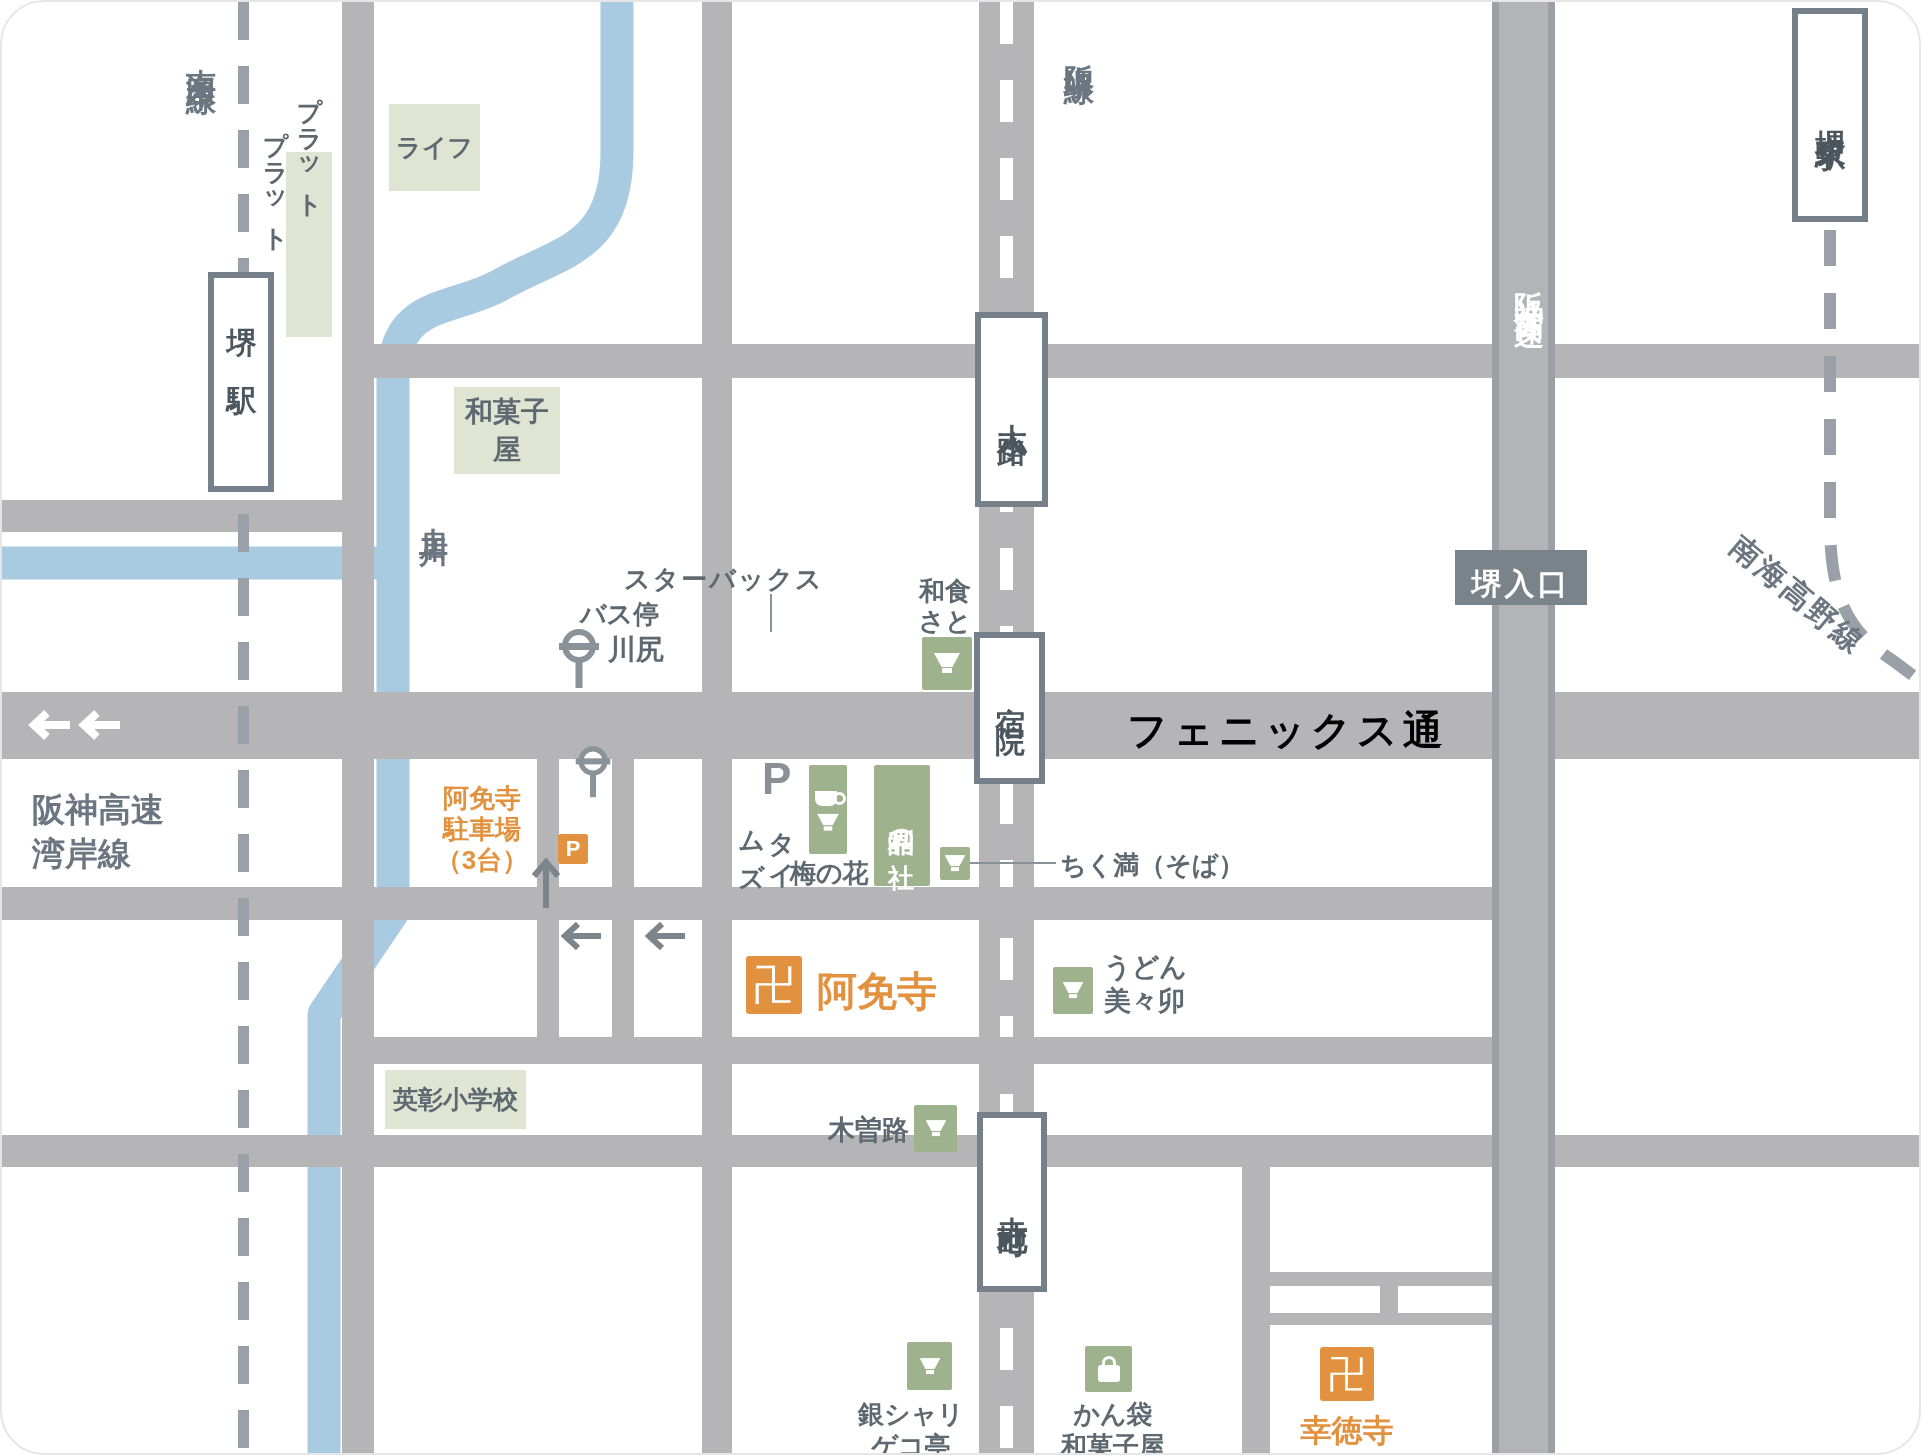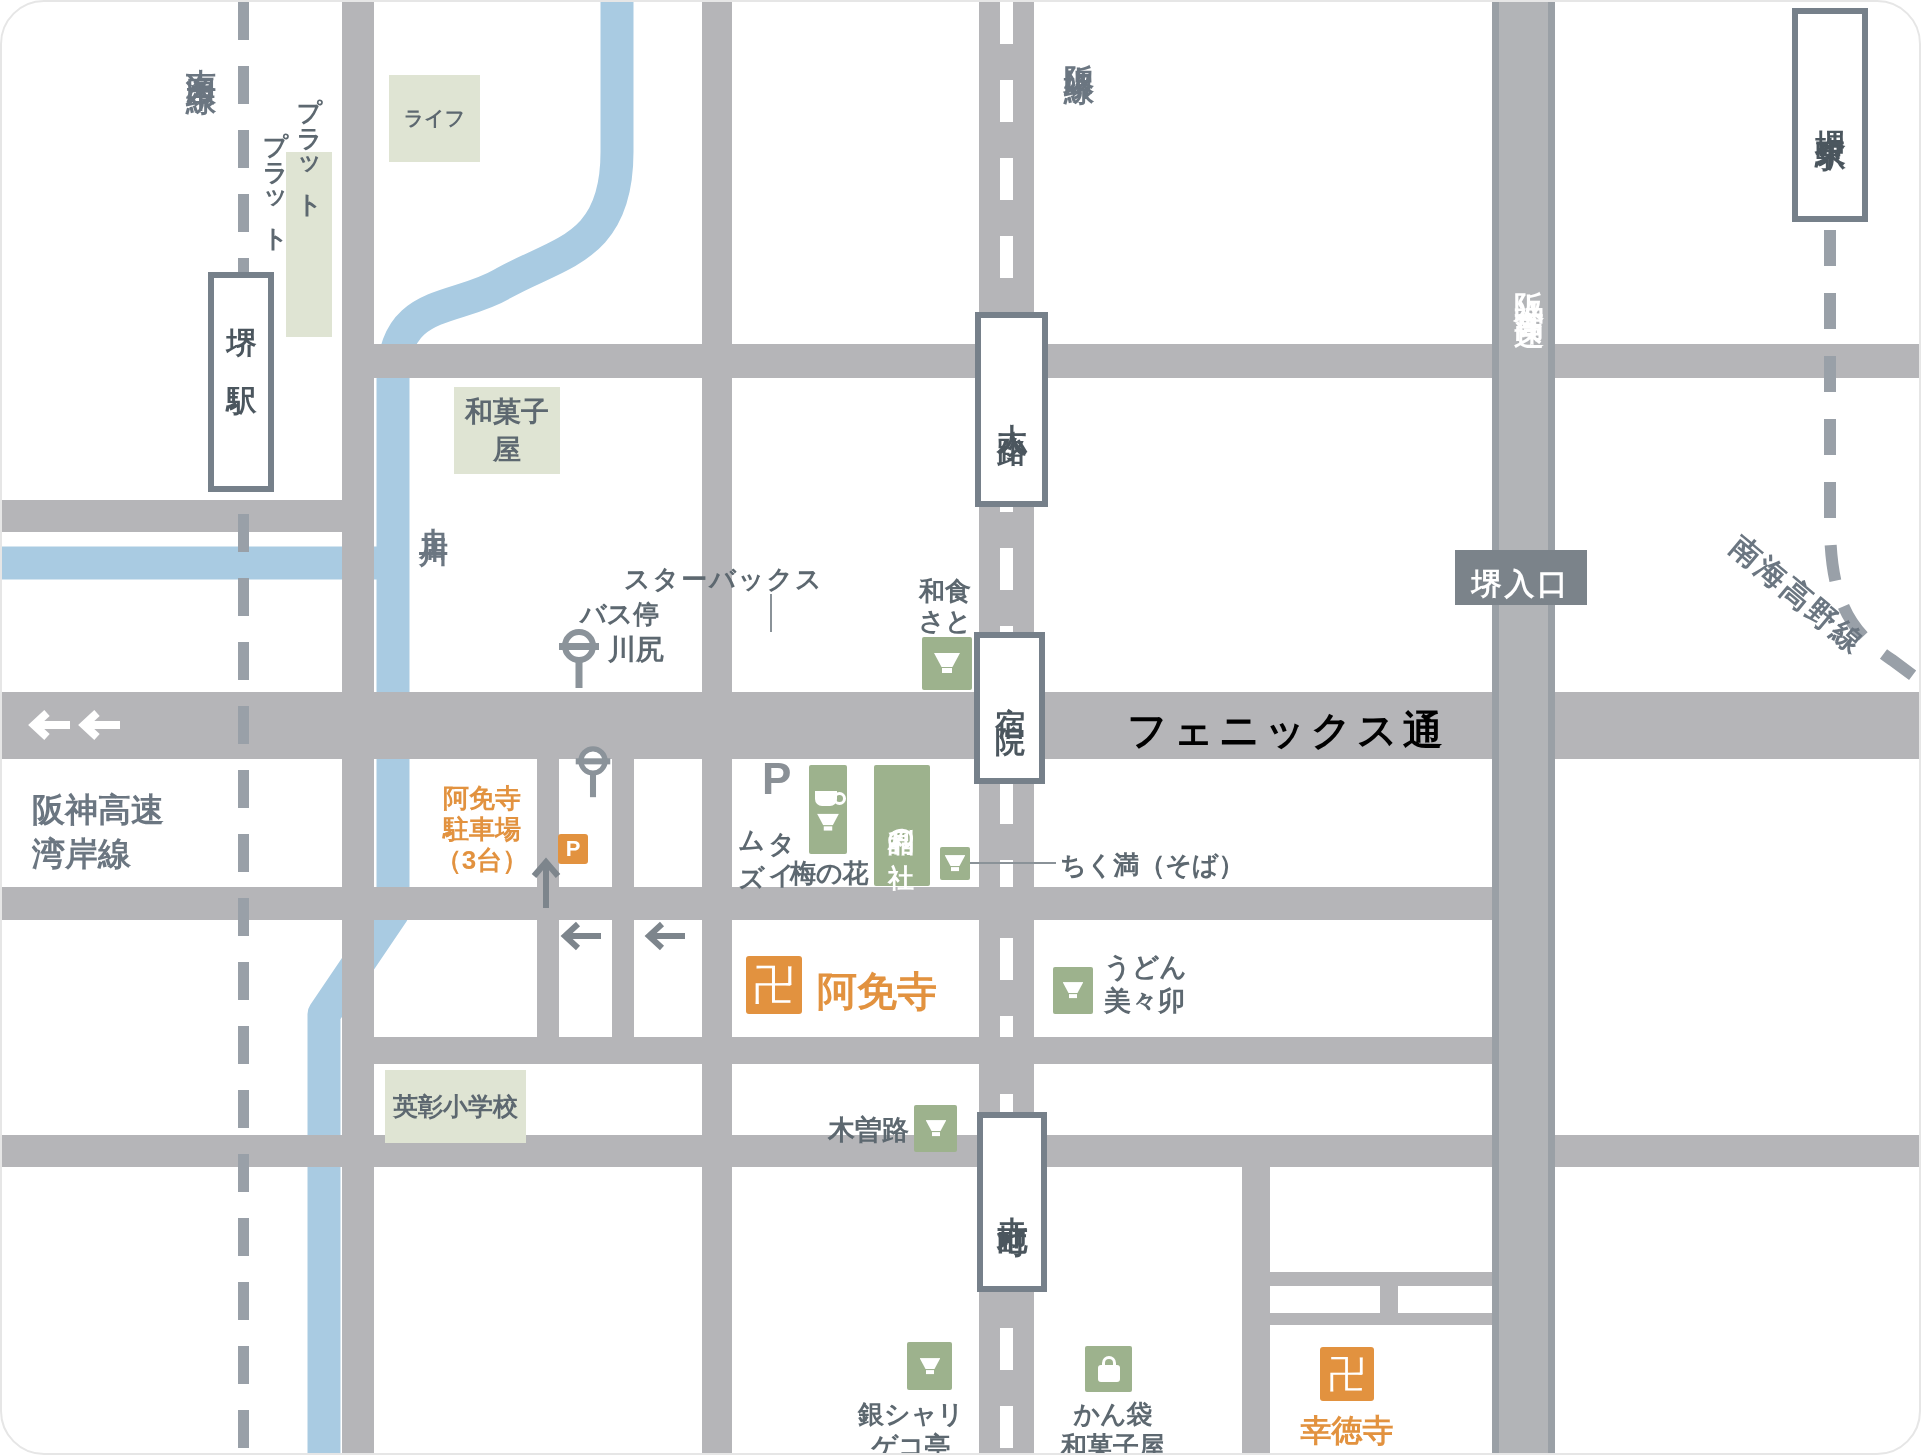--- a/index.html
+++ b/index.html
@@ -73,27 +73,27 @@
   <div class="abs" style="left:1490px;top:0;width:63px;height:1451px;z-index:5;background:#b2b4b7;
               border-left:7px solid var(--road-edge);border-right:7px solid var(--road-edge);box-sizing:border-box;"></div>
 
   <div class="abs" style="left:236px;top:0;width:11px;height:1451px;z-index:6;
               background:repeating-linear-gradient(to bottom,var(--rail) 0 38px,rgba(0,0,0,0) 38px 64px);"></div>
   <svg width="1917" height="1451" style="left:0;top:0;z-index:6" viewBox="0 0 1917 1451">
     <path d="M 1828,228 L 1828,520 C 1828,605 1852,632 1890,658 L 1940,695" fill="none" stroke="#99a0a8" stroke-width="12" stroke-dasharray="36 27"></path>
   </svg>
 
   <div class="block" style="left:284px;top:150px;width:46px;height:185px;"></div>
-  <div class="block" style="left:387px;top:73px;width:91px;height:87px;font-size:20px;z-index:7">
+  <div class="block" style="left:387px;top:102px;width:91px;height:87px;font-size:25px;z-index:7">
     <span>ライフ</span>
     </div>
   <div class="block" style="left:452px;top:385px;width:106px;height:87px;font-size:28px;z-index:7">
     <span>和菓子屋</span>
     </div>
-  <div class="block" style="left:383px;top:1068px;width:141px;height:73px;font-size:25px;z-index:7">
+  <div class="block" style="left:383px;top:1068px;width:141px;height:59px;font-size:25px;z-index:7">
     <span>英彰小学校</span>
     </div>
 
   <div class="gbox" style="left:920px;top:635px;width:50px;height:53px;z-index:8">
     <span class="bowl"></span>
     </div>
   <div class="gbox" style="left:807px;top:763px;width:38px;height:89px;z-index:8">
     <span class="cup"></span>
     <span class="bowl" style="transform:scale(.85)"></span>
     </div>

